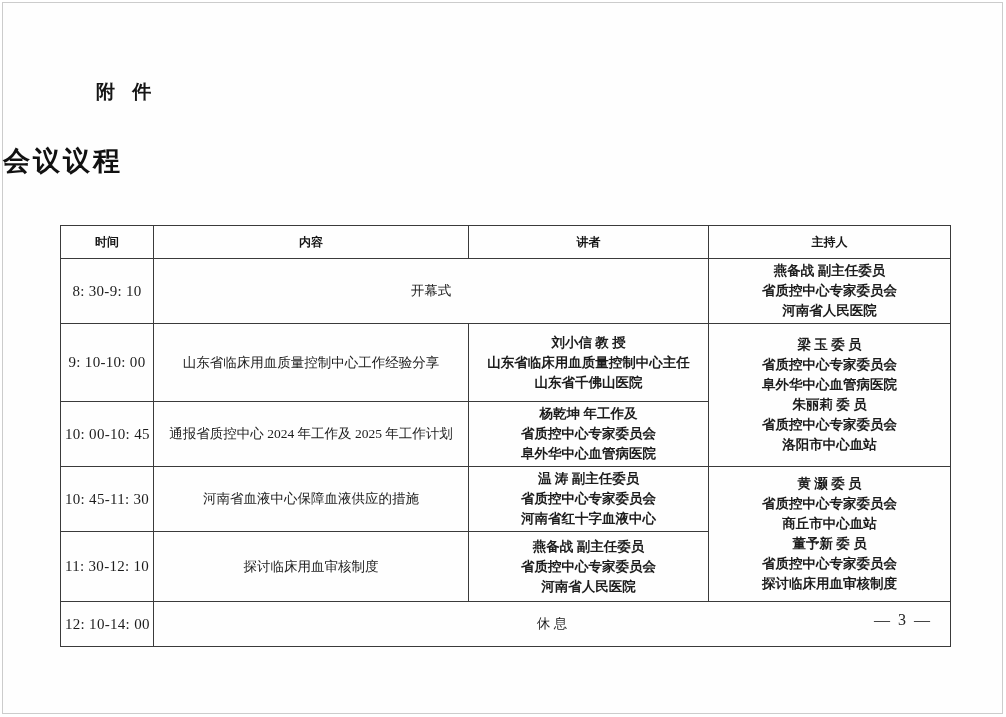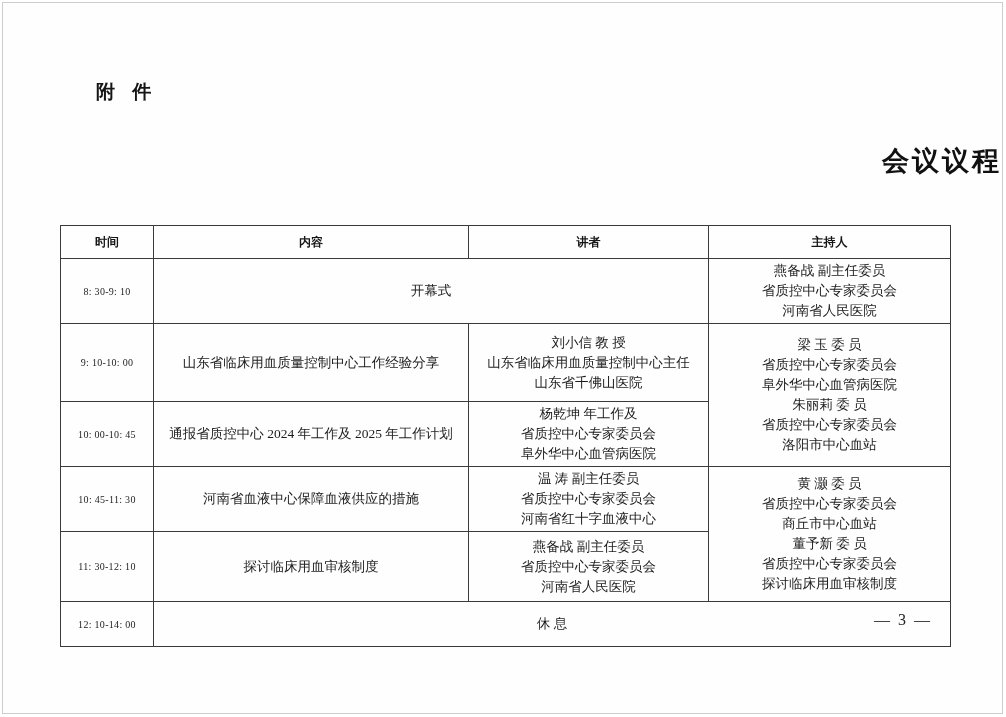--- a/index.html
+++ b/index.html
@@ -12,39 +12,39 @@
   }
 
   .attachment {
     position: absolute; left: 93px; top: 76px;
     font-family: "Liberation Sans", "DejaVu Sans", sans-serif;
     font-weight: bold; font-size: 19px; letter-spacing: 6px; color: #151515;
   }
 
   .doc-title {
     position: absolute; left: 0; top: 140px; width: 100%;
-    text-align: right; font-weight: bold; font-size: 27px;
+    text-align: left; font-weight: bold; font-size: 27px;
     letter-spacing: 3px; color: #111;
   }
 
   table.agenda {
     position: absolute; left: 57px; top: 222px;
     width: 890px; border-collapse: collapse; table-layout: fixed;
     font-size: 13.5px; color: #1c1c1c;
   }
   table.agenda td, table.agenda th {
     border: 1px solid #3a3a3a; text-align: center; vertical-align: middle;
     padding: 2px 4px; overflow: hidden;
   }
   table.agenda th {
     font-family: "Liberation Sans", "DejaVu Sans", sans-serif;
     font-weight: bold; font-size: 12px; color: #161616;
   }
-  .line { line-height: 20px; white-space: nowrap; }
-  .time-cell { font-size: 10px; letter-spacing: 0.3px; white-space: nowrap; }
+  .line { line-height: 20px; white-space: nowrap; font-weight: bold; }
+  .time-cell { font-size: 15px; letter-spacing: 0.3px; white-space: nowrap; }
 
   .page-num {
     position: absolute; left: 840px; top: 608px; width: 120px;
     font-size: 16px; letter-spacing: 2px; color: #222; text-align: center;
   }
 </style>
 </head>
 <body>
 
 <div class="page">

